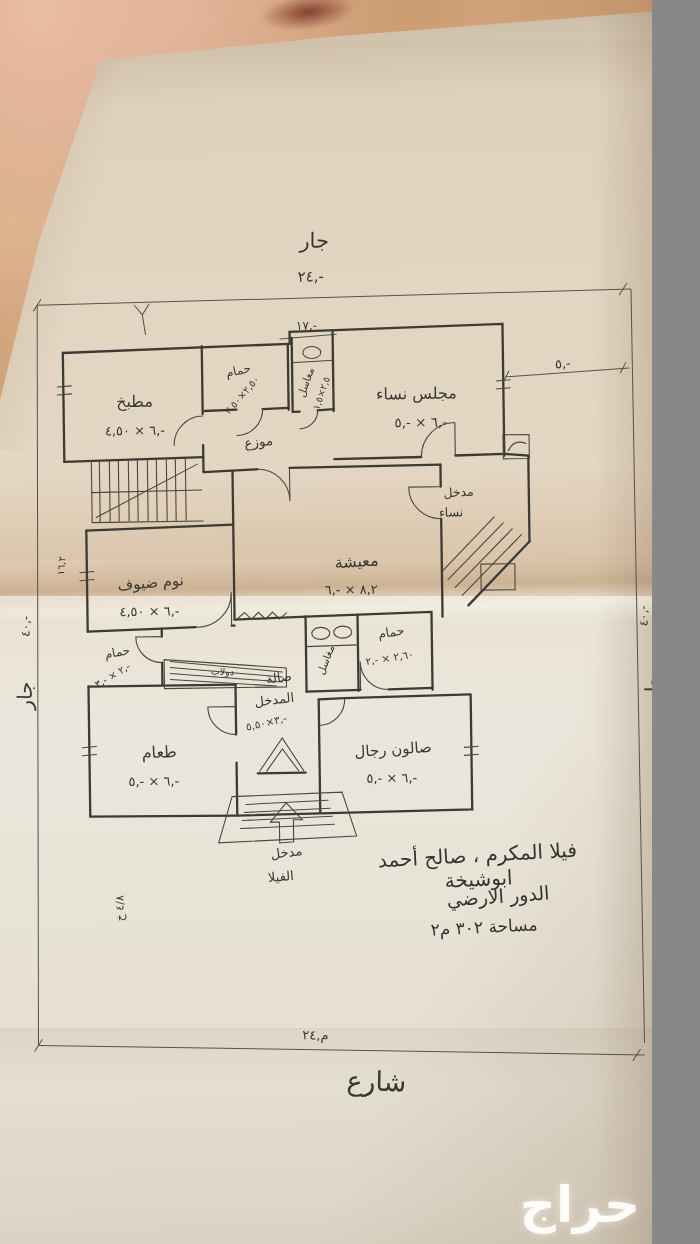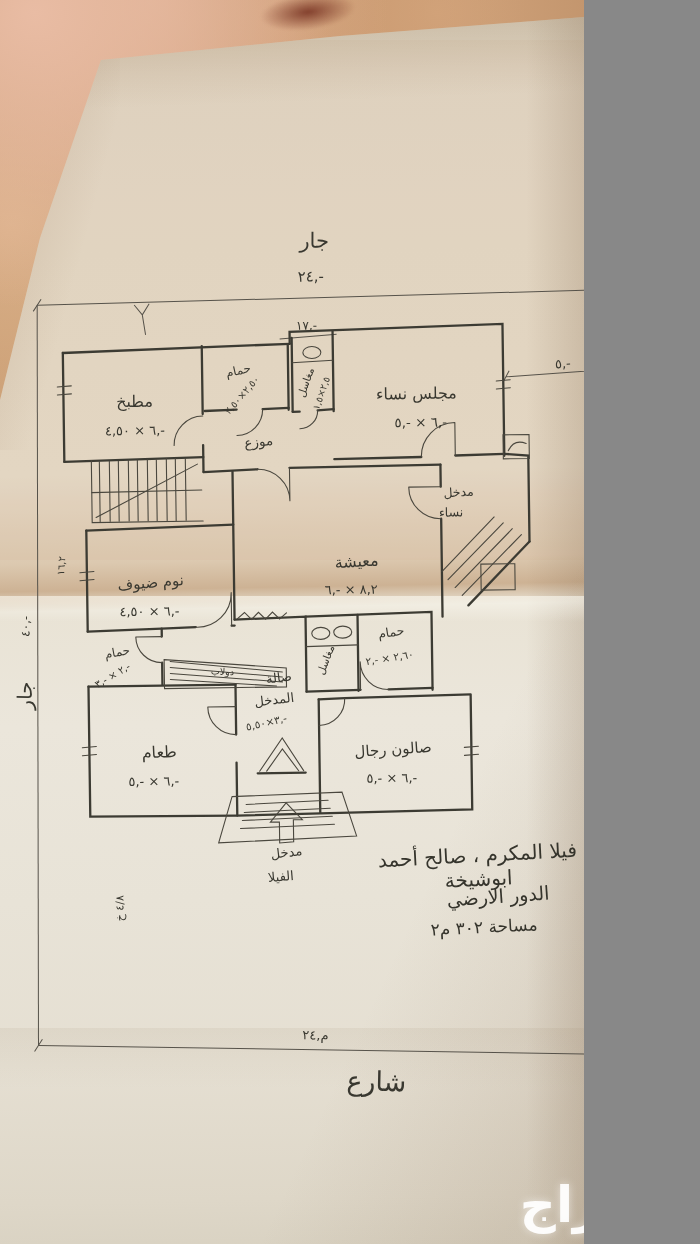--- a/index.html
+++ b/index.html
@@ -1,17 +1,17 @@
 <!DOCTYPE html>
 <html><head>
 <meta charset="utf-8">
 <style>
   html,body{margin:0;padding:0;background:#888;}
   .scene{
-    position:relative;width:584px;height:1244px;overflow:hidden;
+    position:relative;width:652px;height:1244px;overflow:hidden;
     font-family:"DejaVu Sans",sans-serif;
     background:
       radial-gradient(circle at 6% 1%, #e9bca4 0%, rgba(233,188,164,0) 22%),
       radial-gradient(circle at 26% 0%, #dcae90 0%, rgba(220,174,144,0) 18%),
       radial-gradient(circle at 48% 2%, #cf9e74 0%, rgba(207,158,116,0) 20%),
       radial-gradient(circle at 75% 1%, #d2a47c 0%, rgba(210,164,124,0) 16%),
       radial-gradient(circle at 2% 18%, #dbb189 0%, rgba(219,177,137,0) 26%),
       radial-gradient(circle at 10% 34%, #c69a6e 0%, rgba(198,154,110,0) 22%),
       #bd9068;
   }

